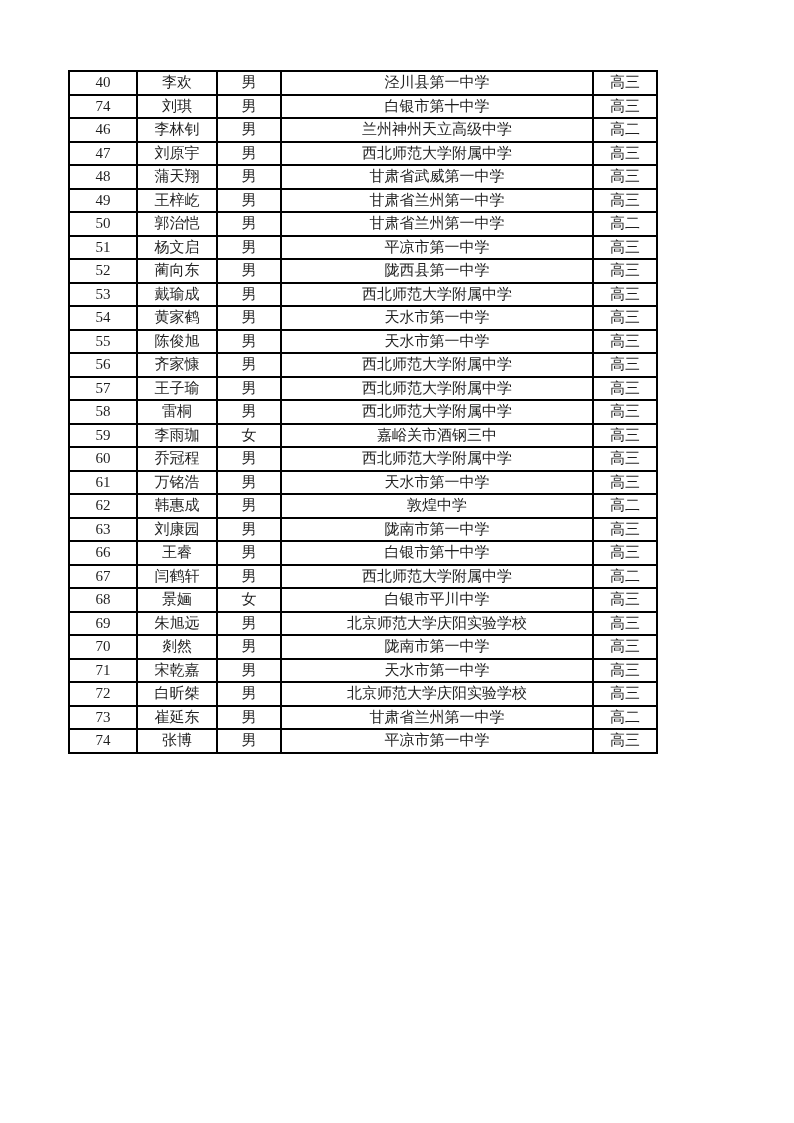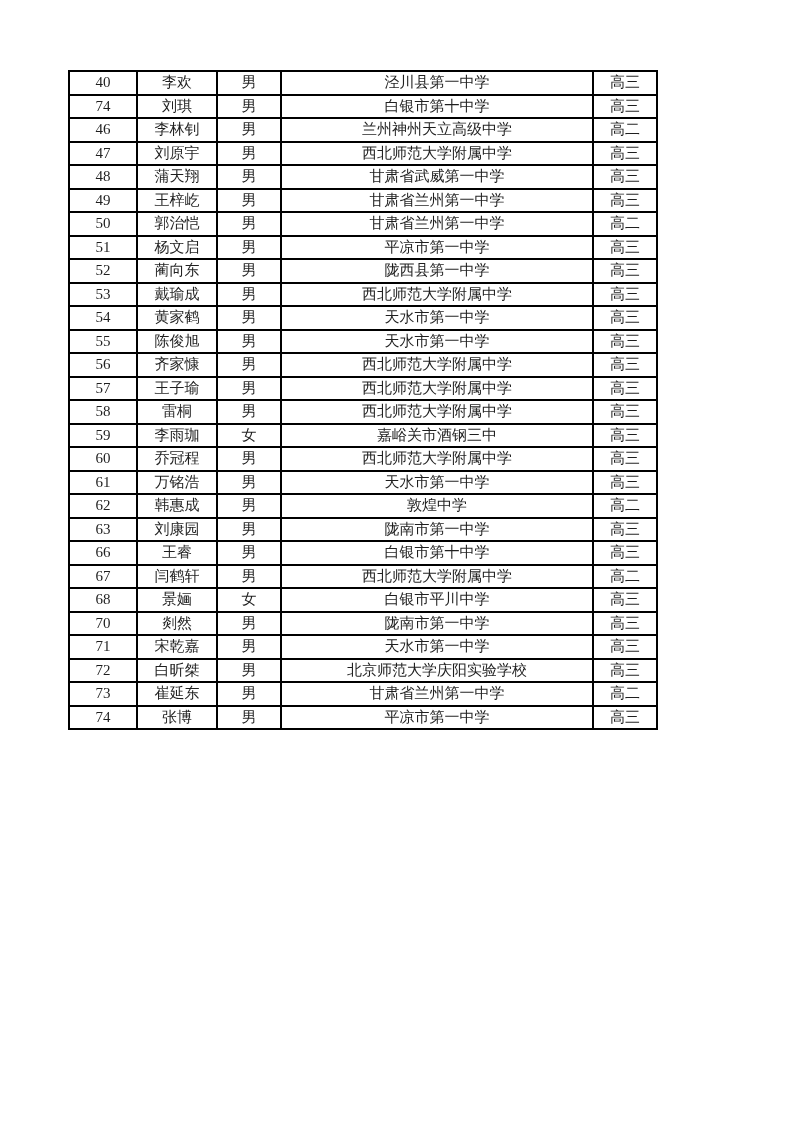--- a/index.html
+++ b/index.html
@@ -209,20 +209,27 @@
           <td>高二</td>
         </tr>
         <tr>
           <td>68</td>
           <td>景婳</td>
           <td>女</td>
           <td>白银市平川中学</td>
           <td>高三</td>
         </tr>
         <tr>
+          <td>69</td>
+          <td>朱旭远</td>
+          <td>男</td>
+          <td>北京师范大学庆阳实验学校</td>
+          <td>高三</td>
+        </tr>
+        <tr>
           <td>70</td>
           <td>剡然</td>
           <td>男</td>
           <td>陇南市第一中学</td>
           <td>高三</td>
         </tr>
         <tr>
           <td>71</td>
           <td>宋乾嘉</td>
           <td>男</td>

